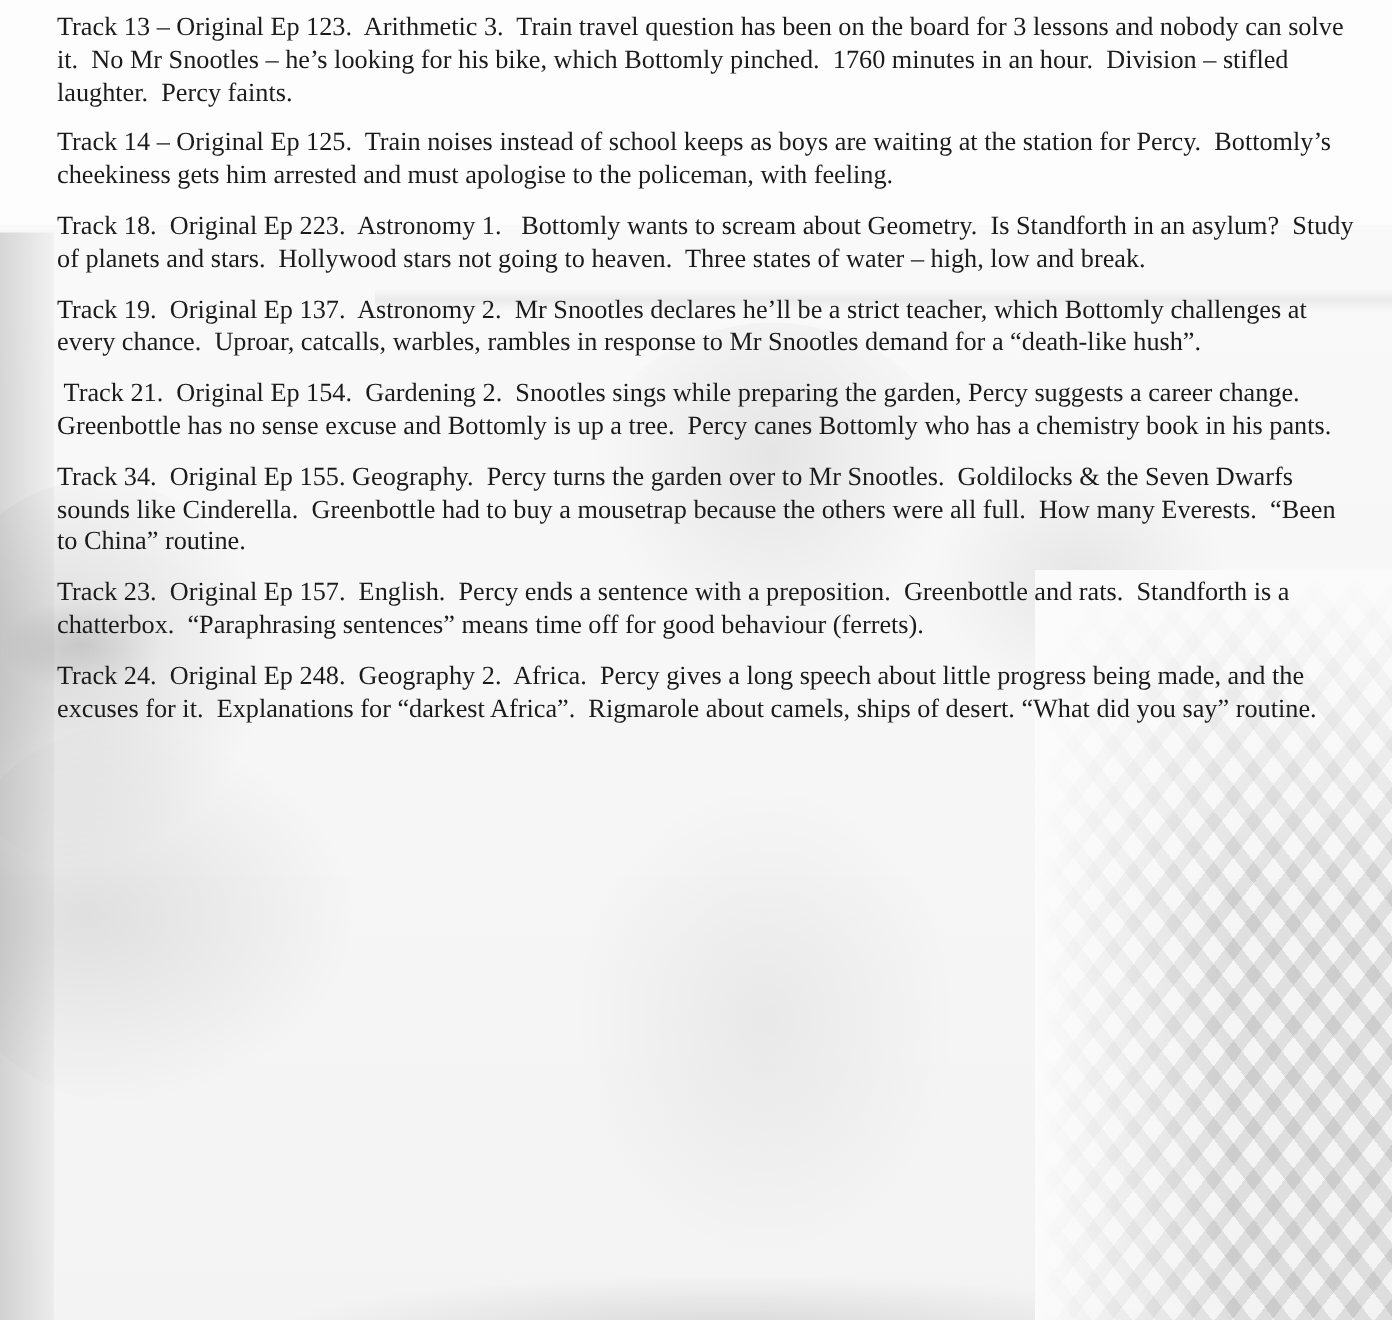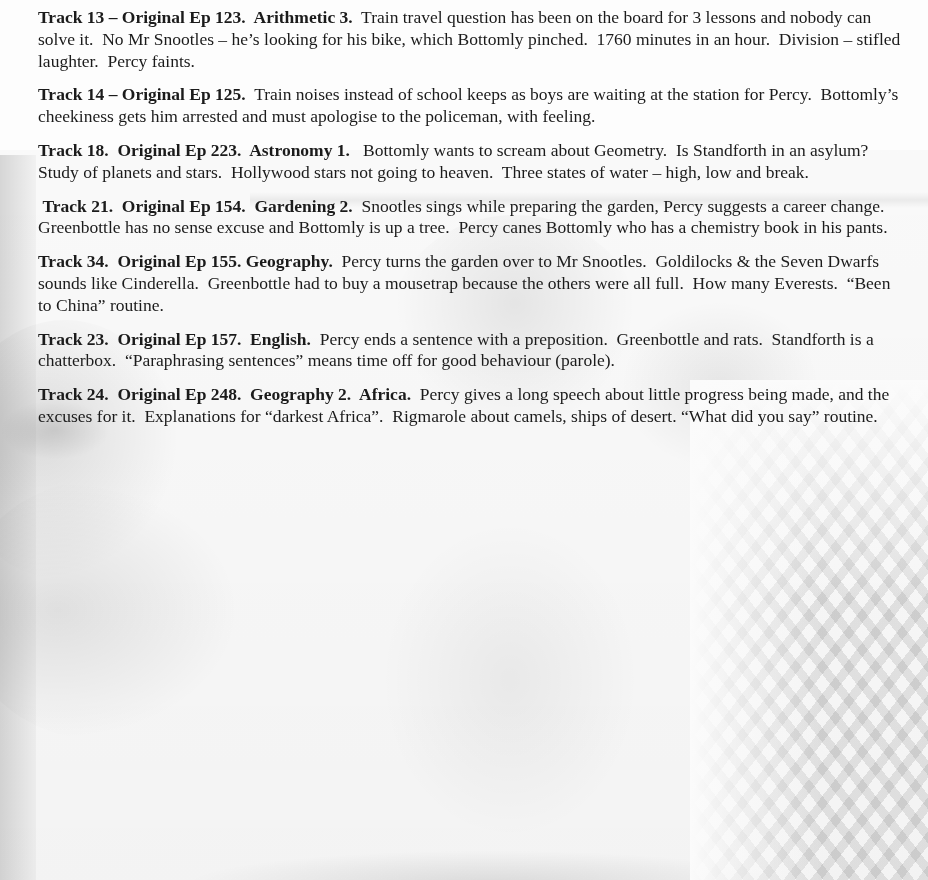--- a/index.html
+++ b/index.html
@@ -74,21 +74,21 @@
   .content {
     position: absolute; z-index: 1;
     left: 38px; top: 7px; width: 868px;
     font-size: 17.5px; line-height: 21.8px;
     color: #1b1b1b;
   }
   .track {
     margin: 0 0 12px 0;
     white-space: pre-wrap;
   }
-  .track b { font-weight: bold; }
+  .track b { font-weight: normal; }
 </style>
 </head>
 <body>
 
 <div class="page">
 
   <div class="bg">
     <div class="photo-tint"></div>
     <div class="left-band"></div>
     <div class="streak"></div>
@@ -100,19 +100,20 @@
     <div class="blob figure-mid"></div>
     <div class="blob bottom-blob"></div>
     <div class="argyle"></div>
     <div class="argyle-fade"></div>
   </div>
 
   <div class="content">
     <p class="track"><b>Track 13 – Original Ep 123.  Arithmetic 3.</b><span>  Train travel question has been on the board for 3 lessons and nobody can solve it.  No Mr Snootles – he’s looking for his bike, which Bottomly pinched.  1760 minutes in an hour.  Division – stifled laughter.  Percy faints.</span></p>
     <p class="track"><b>Track 14 – Original Ep 125.</b><span>  Train noises instead of school keeps as boys are waiting at the station for Percy.  Bottomly’s cheekiness gets him arrested and must apologise to the policeman, with feeling.</span></p>
     <p class="track"><b>Track 18.  Original Ep 223.  Astronomy 1.</b><span>   Bottomly wants to scream about Geometry.  Is Standforth in an asylum?  Study of planets and stars.  Hollywood stars not going to heaven.  Three states of water – high, low and break.</span></p>
+    <p class="track"><b>Track 19.  Original Ep 137.  Astronomy 2.</b><span>  Mr Snootles declares he’ll be a strict teacher, which Bottomly challenges at every chance.  Uproar, catcalls, warbles, rambles in response to Mr Snootles demand for a “death-like hush”.</span></p>
     <p class="track"><b> Track 21.  Original Ep 154.  Gardening 2.</b><span>  Snootles sings while preparing the garden, Percy suggests a career change.  Greenbottle has no sense excuse and Bottomly is up a tree.  Percy canes Bottomly who has a chemistry book in his pants.</span></p>
     <p class="track"><b>Track 34.  Original Ep 155. Geography.</b><span>  Percy turns the garden over to Mr Snootles.  Goldilocks &amp; the Seven Dwarfs sounds like Cinderella.  Greenbottle had to buy a mousetrap because the others were all full.  How many Everests.  “Been to China” routine.</span></p>
-    <p class="track"><b>Track 23.  Original Ep 157.  English.</b><span>  Percy ends a sentence with a preposition.  Greenbottle and rats.  Standforth is a chatterbox.  “Paraphrasing sentences” means time off for good behaviour (parole).</span></p>
+    <p class="track"><b>Track 23.  Original Ep 157.  English.</b><span>  Percy ends a sentence with a preposition.  Greenbottle and rats.  Standforth is a chatterbox.  “Paraphrasing sentences” means time off for good behaviour (ferrets).</span></p>
     <p class="track"><b>Track 24.  Original Ep 248.  Geography 2.  Africa.</b><span>  Percy gives a long speech about little progress being made, and the excuses for it.  Explanations for “darkest Africa”.  Rigmarole about camels, ships of desert. “What did you say” routine.</span></p>
   </div>
 
 </div>
 
 </body></html>

